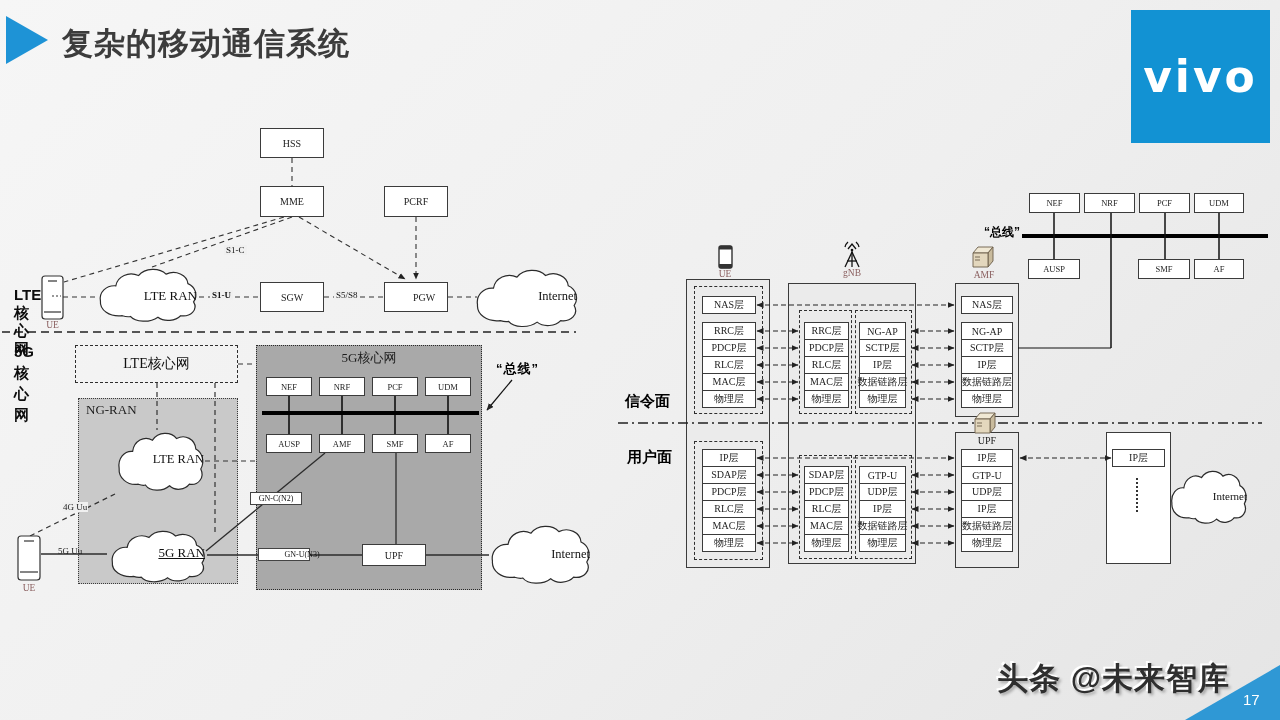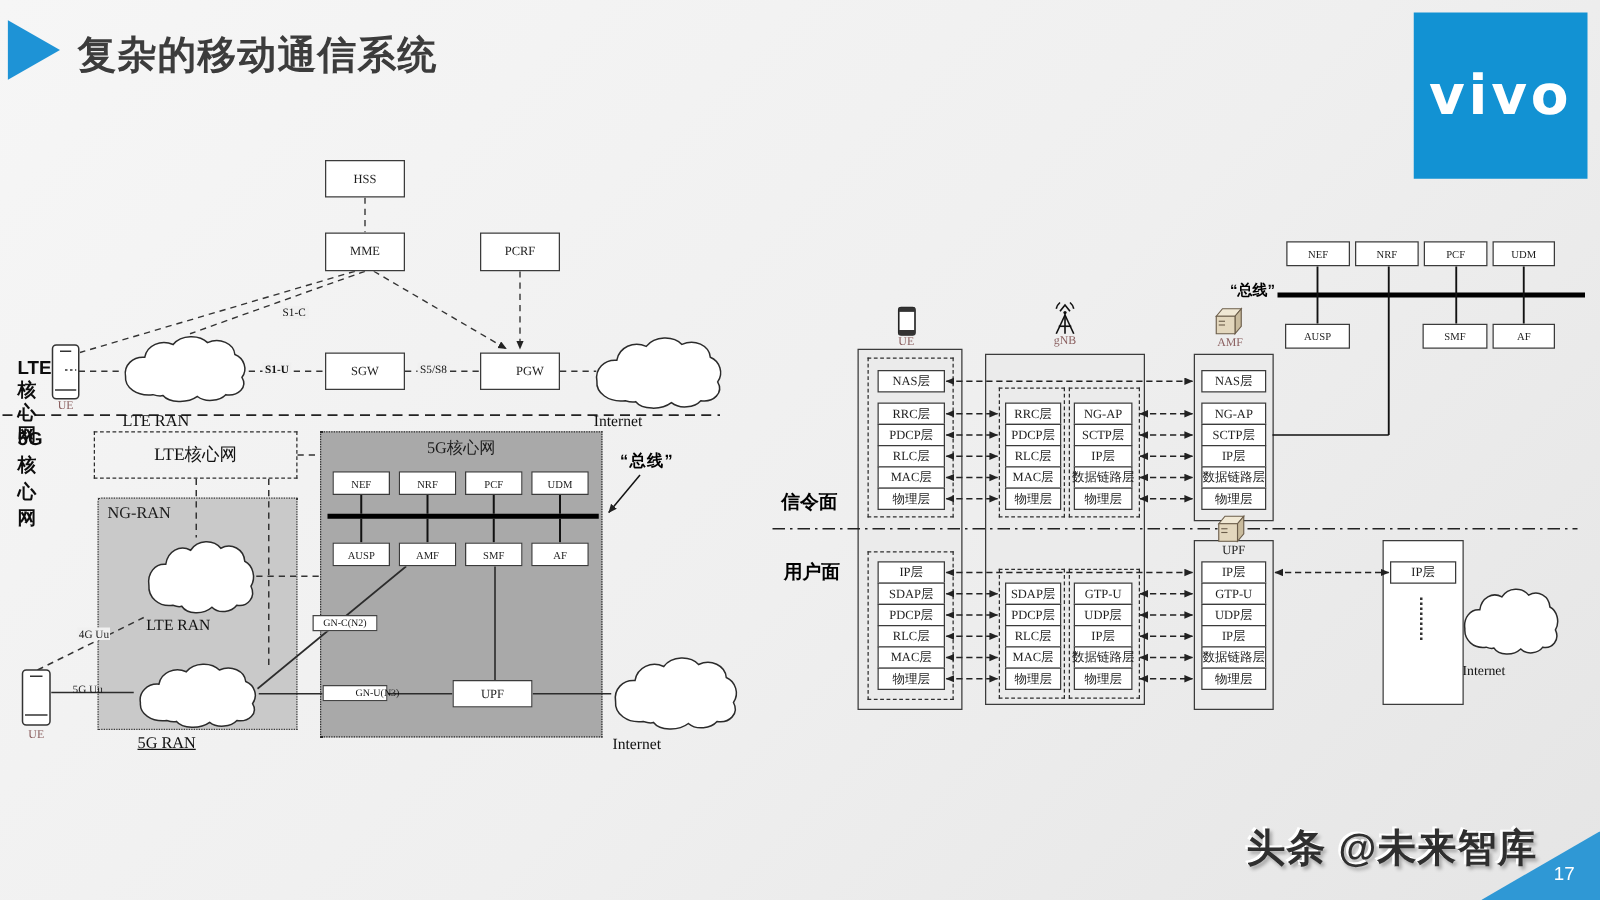--- a/index.html
+++ b/index.html
@@ -20,21 +20,21 @@
   .small{font-size:8.5px;}
   .layer{box-sizing:border-box;height:18px;background:#fff;border:1px solid #3b3b3b;
          display:flex;align-items:center;justify-content:center;white-space:nowrap;
          font-family:"Liberation Serif","DejaVu Serif",serif;font-size:10px;color:#1d1d1d;}
   .stack{position:absolute;display:flex;flex-direction:column;}
   .stack .layer{margin-top:-1px;}
   .stack .layer:first-child{margin-top:0;}
   .dashedbox{position:absolute;box-sizing:border-box;border:1px dashed #2e2e2e;}
   .container{position:absolute;box-sizing:border-box;}
   .lbl{position:absolute;color:#1d1d1d;white-space:nowrap;font-family:"Liberation Serif","DejaVu Serif",serif;}
-  .cloudlbl{position:absolute;text-align:left;font-family:"Liberation Serif","DejaVu Serif",serif;color:#111;margin-top:41px;}
+  .cloudlbl{position:absolute;text-align:right;font-family:"Liberation Serif","DejaVu Serif",serif;color:#111;}
   .planelbl{position:absolute;font-weight:bold;color:#000;font-size:15px;}
   .buslbl{position:absolute;font-weight:bold;color:#000;}
   .tag{position:absolute;box-sizing:border-box;background:#fff;border:1px solid #444;
        font-family:"Liberation Serif",serif;font-size:8px;color:#111;
        display:flex;align-items:center;justify-content:center;white-space:nowrap;text-align:center;}
   .linklbl{position:absolute;font-family:"Liberation Serif",serif;font-size:9px;color:#111;
            background:#f0f0f0;padding:0 2px;white-space:nowrap;}
   .uelbl{position:absolute;font-family:"Liberation Serif",serif;font-size:9.5px;color:#8a5f5f;text-align:center;}
   .watermark{position:absolute;right:50px;top:658px;font-size:31px;font-weight:bold;color:#2f2f2f;
              text-shadow:-2px -2px 0 #ffffff,2px 2px 3px rgba(0,0,0,.3);letter-spacing:1px;}

